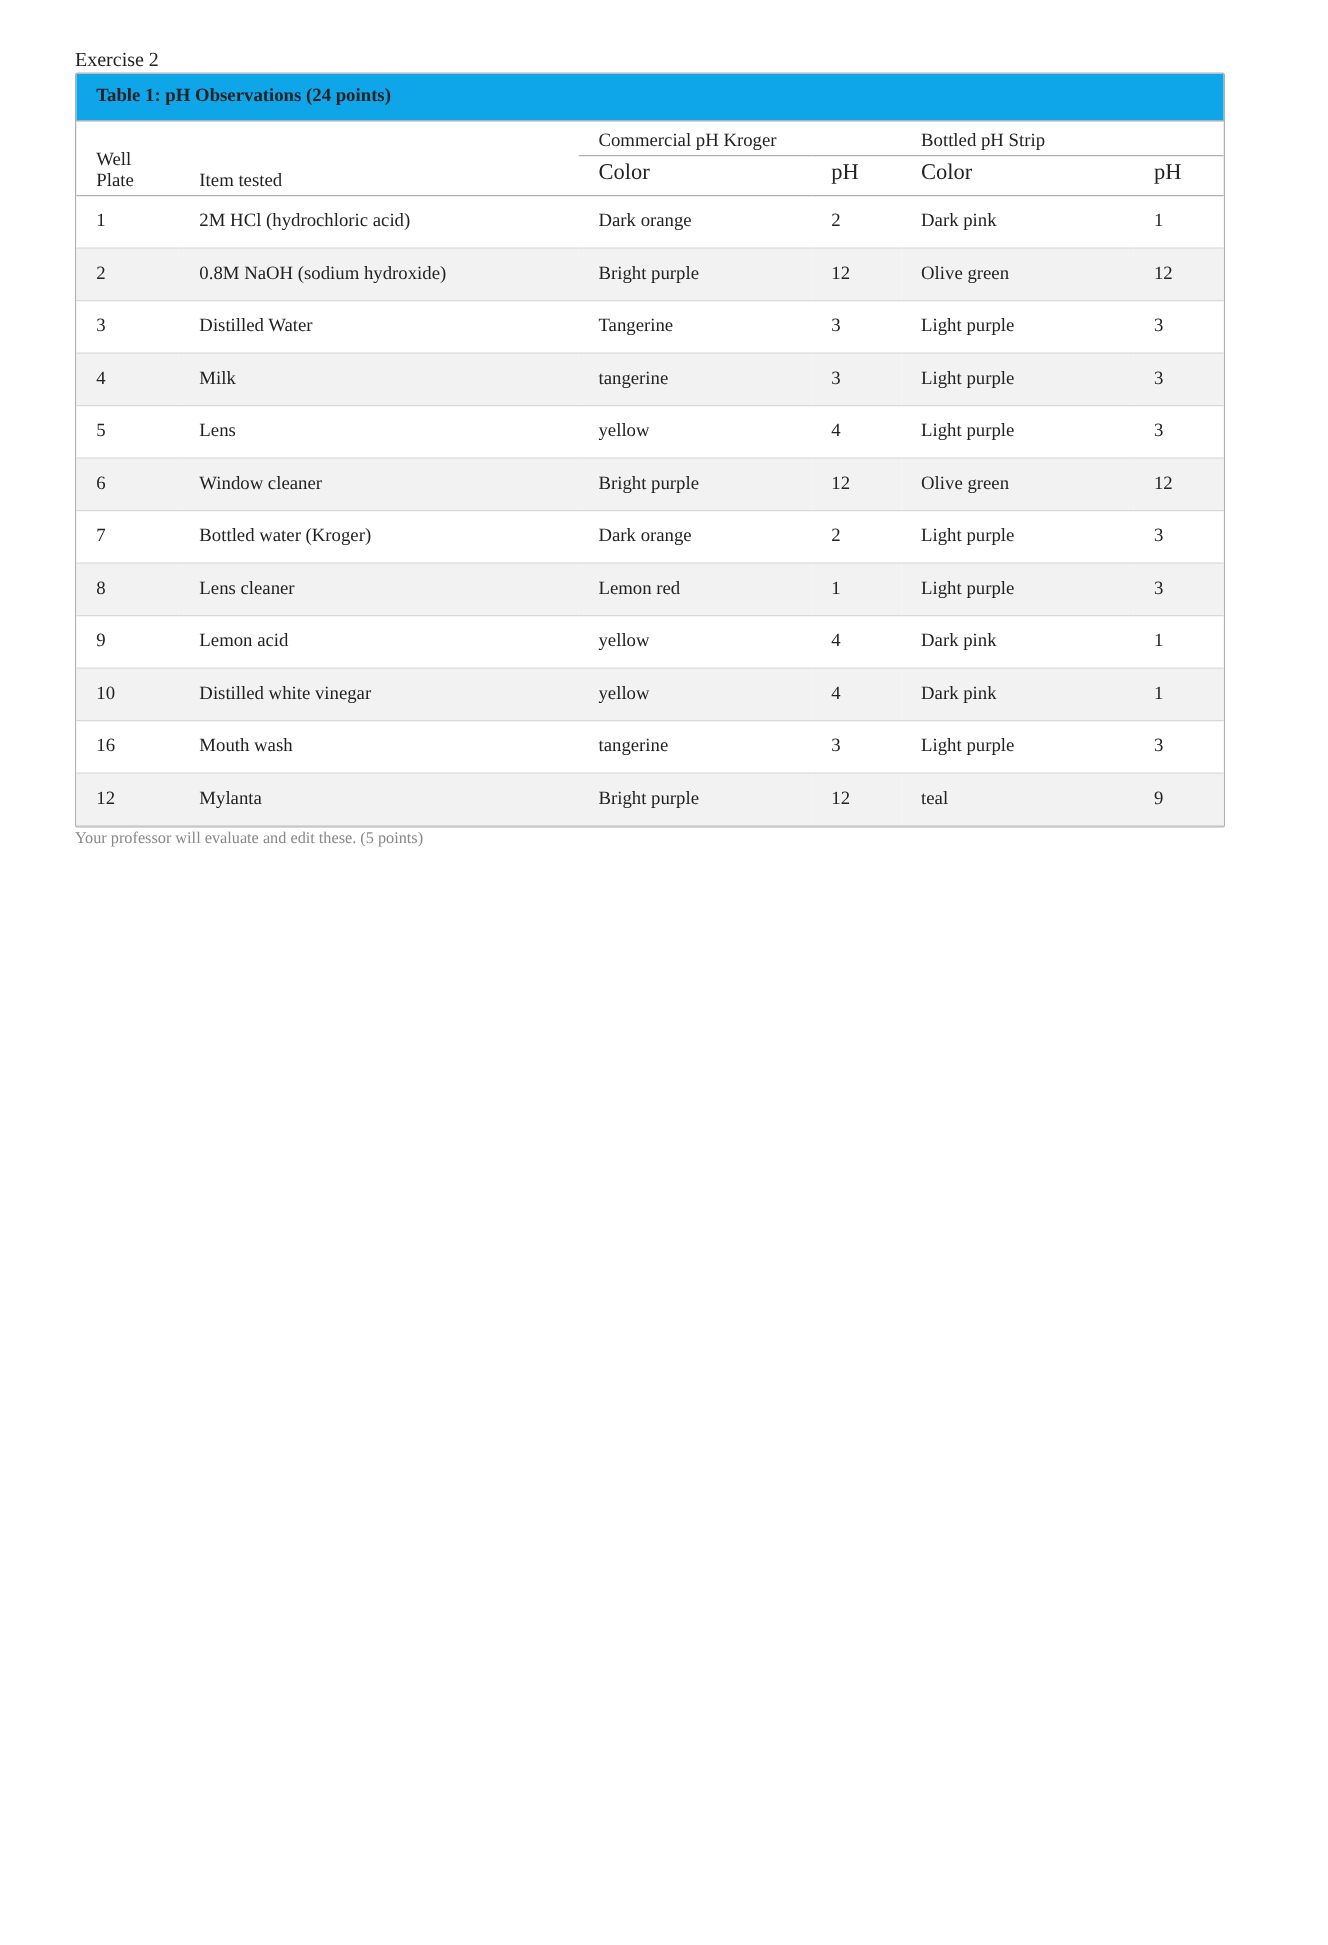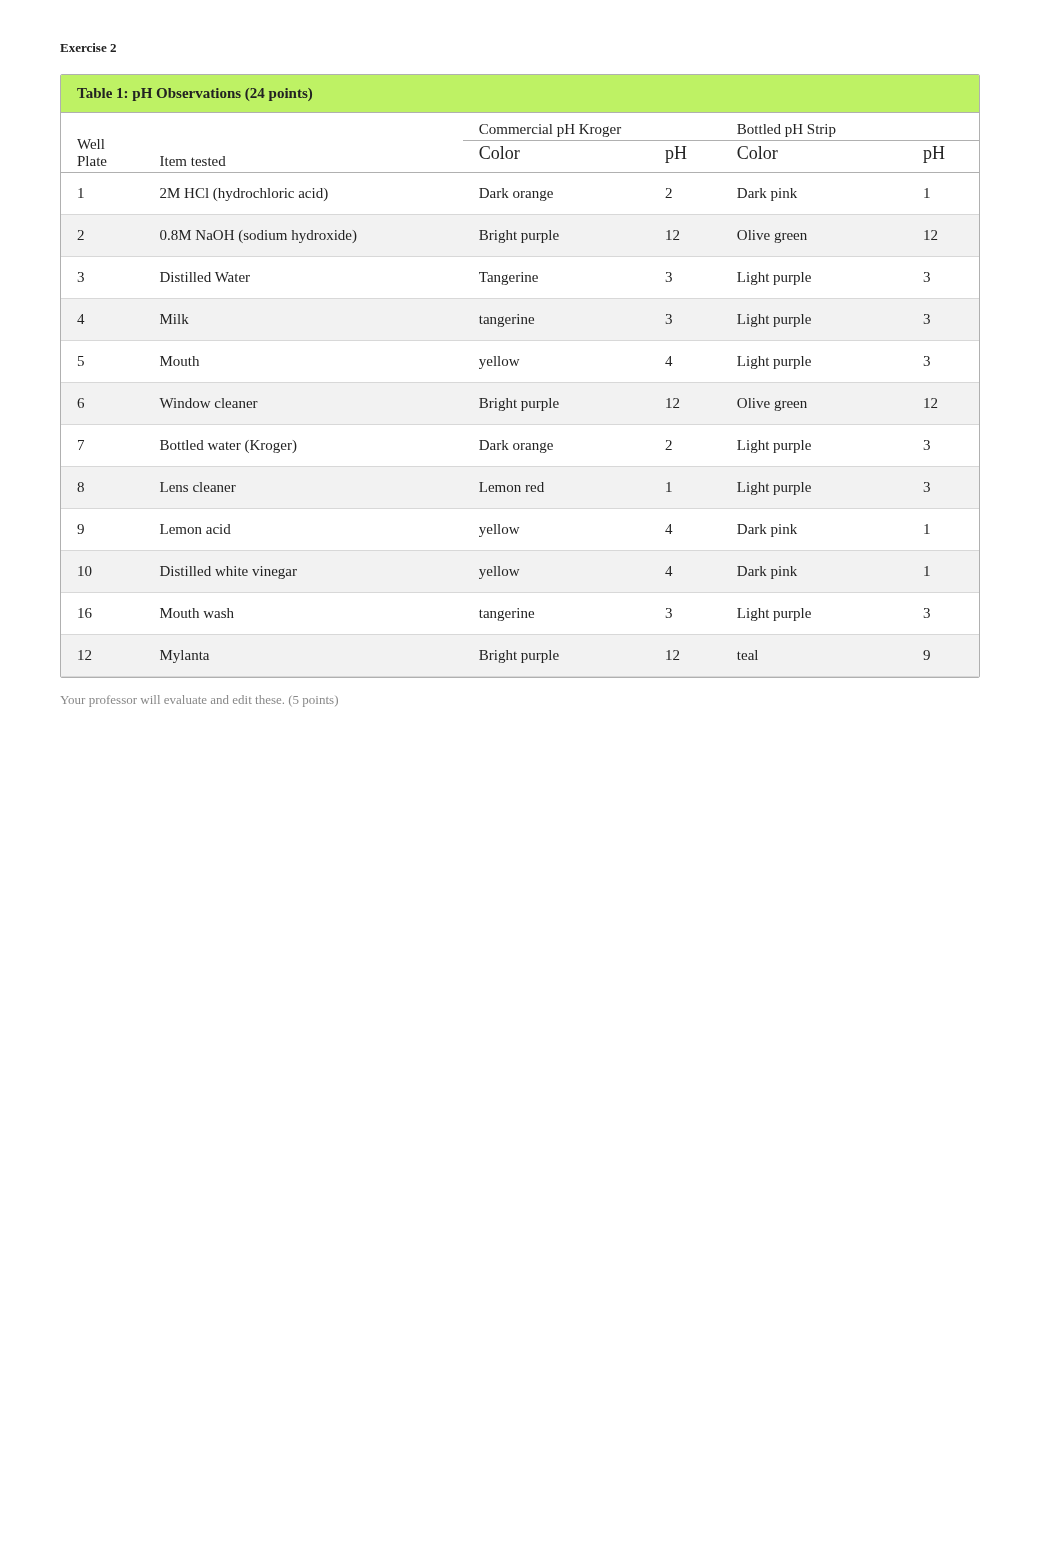--- a/index.html
+++ b/index.html
@@ -4,33 +4,32 @@
   <style>
     * { box-sizing: border-box; margin: 0; padding: 0; }
     body {
       font-family: Georgia, 'Times New Roman', serif;
       background: #ffffff;
       color: #222;
       font-size: 15px;
       padding: 40px 60px;
     }
     .exercise-title {
-      font-weight: bold;
-      font-size: 13px;
-      margin-bottom: 18px;
+      font-weight: normal;
+      font-size: 16px;
     }
     .table-container {
       border: 1px solid #b0b0b0;
       border-radius: 2px;
       overflow: hidden;
       width: 100%;
       max-width: 920px;
     }
     .table-title {
-      background: #bef264;
+      background: #0ea5e9;
       padding: 10px 16px;
       font-weight: bold;
       font-size: 15px;
       border-bottom: 1px solid #b0b0b0;
     }
     table {
       width: 100%;
       border-collapse: collapse;
     }
     thead tr {
@@ -64,21 +63,20 @@
       font-size: 15px;
       vertical-align: middle;
     }
     .col-well { width: 60px; }
     .col-item { width: 240px; }
     .col-comm-color { width: 140px; }
     .col-comm-ph { width: 50px; }
     .col-home-color { width: 140px; }
     .col-home-ph { width: 50px; }
     .footer-text {
-      margin-top: 14px;
       font-size: 13px;
       color: #888;
       max-width: 400px;
     }
   </style>
 </head>
 <body>
 
 <div class="exercise-title">Exercise 2</div>
 
@@ -127,21 +125,21 @@
         <tr>
           <td>4</td>
           <td>Milk</td>
           <td>tangerine</td>
           <td>3</td>
           <td>Light purple</td>
           <td>3</td>
         </tr>
         <tr>
           <td>5</td>
-          <td>Mouth</td>
+          <td>Lens</td>
           <td>yellow</td>
           <td>4</td>
           <td>Light purple</td>
           <td>3</td>
         </tr>
         <tr>
           <td>6</td>
           <td>Window cleaner</td>
           <td>Bright purple</td>
           <td>12</td>

